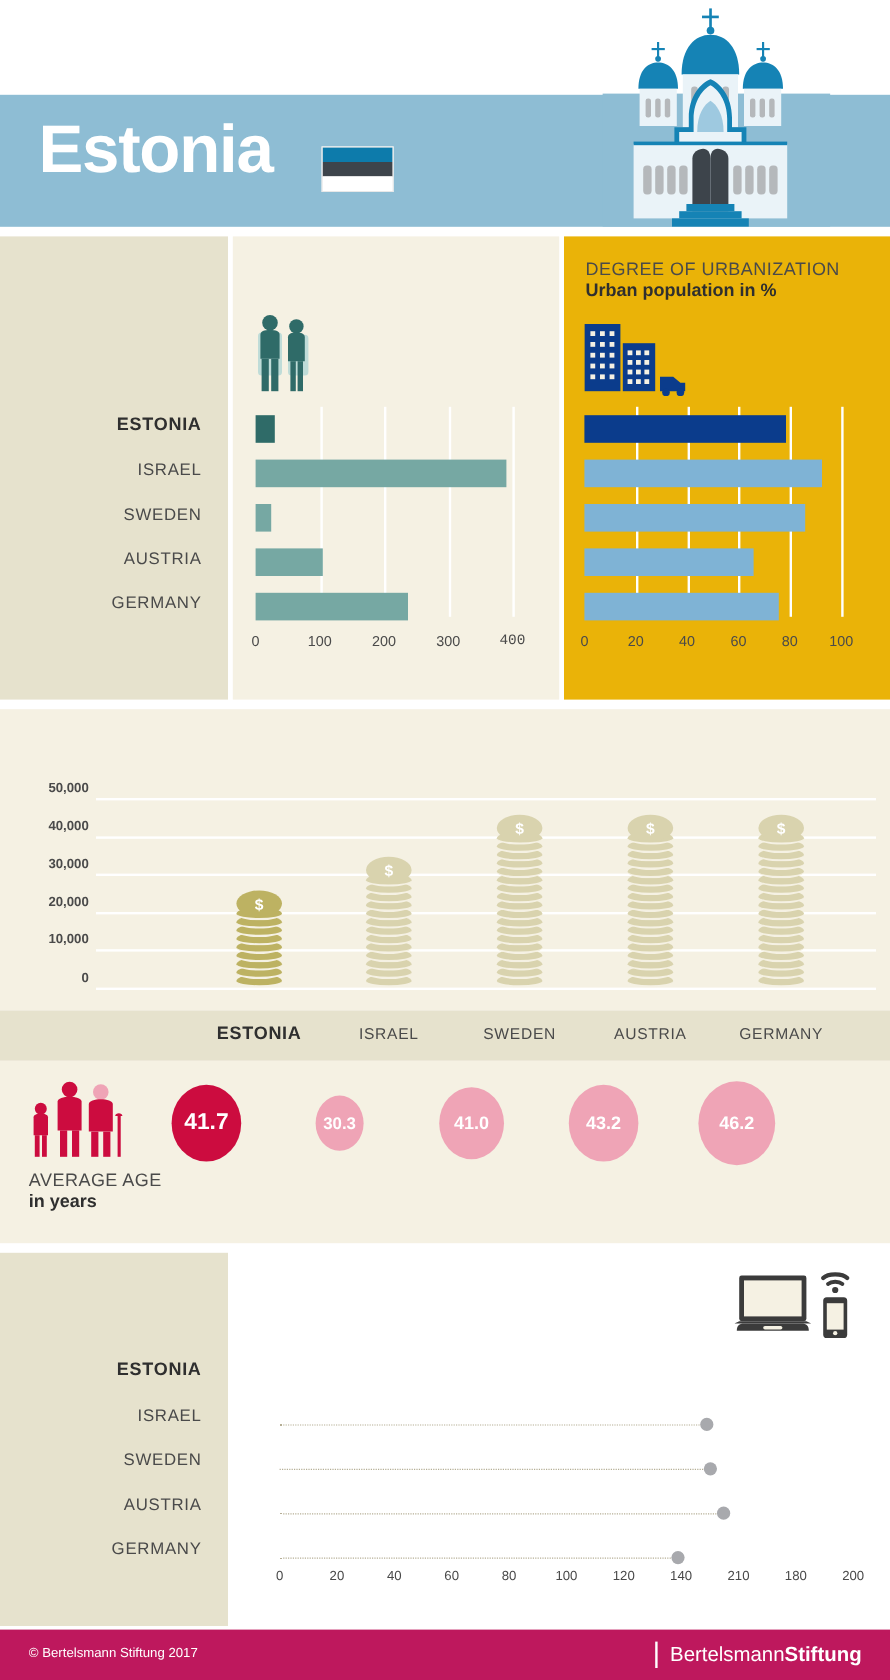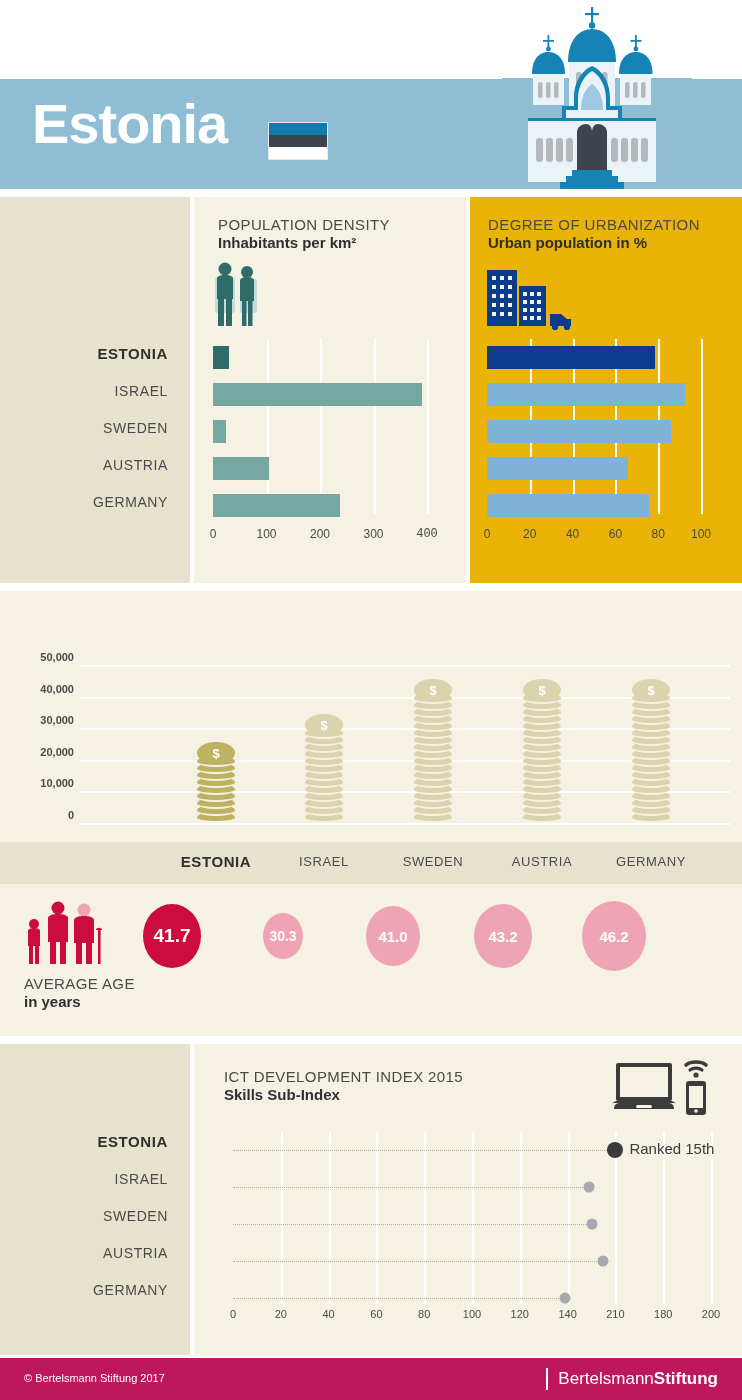--- a/index.html
+++ b/index.html
@@ -262,24 +262,20 @@
       <div class="country-labels">
         <div class="clab hi">ESTONIA</div>
         <div class="clab">ISRAEL</div>
         <div class="clab">SWEDEN</div>
         <div class="clab">AUSTRIA</div>
         <div class="clab">GERMANY</div>
       </div>
     </div>
 
     <div class="sec1-mid">
-      <div class="titles">
-        <div class="panel-title">POPULATION DENSITY</div>
-        <div class="panel-sub">Inhabitants per km²</div>
-      </div>
       <div class="barchart" id="density-chart" style="left:19px; top:142px; width:232px; height:215px;">
           <div class="grid-line" style="left: 53.5px;"></div>
           <div class="grid-line" style="left: 107px;"></div>
           <div class="grid-line" style="left: 160.5px;"></div>
           <div class="grid-line" style="left: 214px;"></div>
           <div class="barrow" style="top: 0px; left: 0px; width: 214px;">
             <div class="bar" style="left: 0px; width: 16.05px; background: rgb(47, 107, 104);"></div>
           </div>
           <div class="barrow" style="top: 37px; left: 0px; width: 214px;">
             <div class="bar" style="left: 0px; width: 209.185px; background: rgb(118, 168, 163);"></div>
@@ -545,26 +541,20 @@
   <div class="sec4">
     <div class="sec4-left">
       <div class="ict-labels">
         <div class="clab hi">ESTONIA</div>
         <div class="clab">ISRAEL</div>
         <div class="clab">SWEDEN</div>
         <div class="clab">AUSTRIA</div>
         <div class="clab">GERMANY</div>
       </div>
     </div>
-    <div class="sec4-right">
-      <div class="titles">
-        <div class="panel-title">ICT DEVELOPMENT INDEX 2015</div>
-        <div class="panel-sub">Skills Sub-Index</div>
-      </div>
-    </div>
   </div>
 
   <svg class="device-icon" viewBox="0 0 100 60">
     <rect x="4" y="6" width="56" height="38" rx="2" fill="#3b3b3b"></rect>
     <rect x="8" y="10" width="48" height="30" fill="#f5f1e3"></rect>
     <path d="M0 46 L64 46 L60 44 L4 44 Z" fill="#3b3b3b"></path>
     <path d="M2 52 C2 48 4 46 8 46 L56 46 C60 46 62 48 62 52 Z" fill="#3b3b3b"></path>
     <rect x="24" y="48" width="16" height="3" rx="1.5" fill="#f5f1e3"></rect>
     <rect x="74" y="24" width="20" height="34" rx="3" fill="#3b3b3b"></rect>
     <rect x="77" y="29" width="14" height="22" fill="#f5f1e3"></rect>
@@ -578,25 +568,20 @@
       <div class="ict-vline" style="left: 47.8px;"></div>
       <div class="ict-vline" style="left: 95.6px;"></div>
       <div class="ict-vline" style="left: 143.4px;"></div>
       <div class="ict-vline" style="left: 191.2px;"></div>
       <div class="ict-vline" style="left: 239px;"></div>
       <div class="ict-vline" style="left: 286.8px;"></div>
       <div class="ict-vline" style="left: 334.6px;"></div>
       <div class="ict-vline" style="left: 382.4px;"></div>
       <div class="ict-vline" style="left: 430.2px;"></div>
       <div class="ict-vline" style="left: 478px;"></div>
-      <div class="ict-dotrow" style="top: 0px;">
-        <div class="ict-dotted" style="width: 382.4px;"></div>
-        <div class="ict-dot" style="width: 16px; height: 16px; left: 382.4px; background: rgb(59, 59, 59);"></div>
-        <div class="ict-rank" style="left: 396.4px;">Ranked 15th</div>
-      </div>
       <div class="ict-dotrow" style="top: 37px;">
         <div class="ict-dotted" style="width: 356.11px;"></div>
         <div class="ict-dot" style="width: 11px; height: 11px; left: 356.11px; background: rgb(168, 169, 173);"></div>
       </div>
       <div class="ict-dotrow" style="top: 74px;">
         <div class="ict-dotted" style="width: 358.5px;"></div>
         <div class="ict-dot" style="width: 11px; height: 11px; left: 358.5px; background: rgb(168, 169, 173);"></div>
       </div>
       <div class="ict-dotrow" style="top: 111px;">
         <div class="ict-dotted" style="width: 370.45px;"></div>

